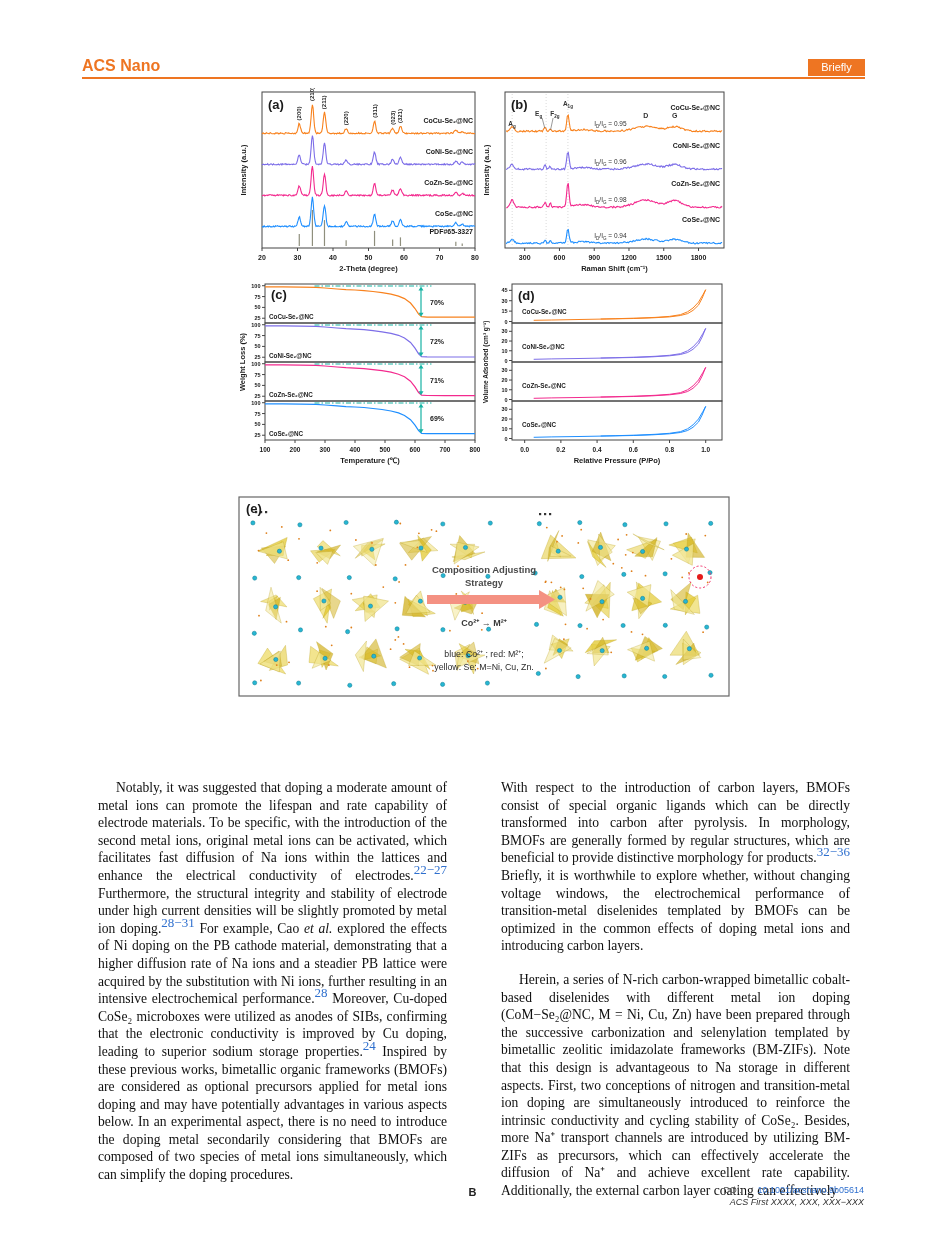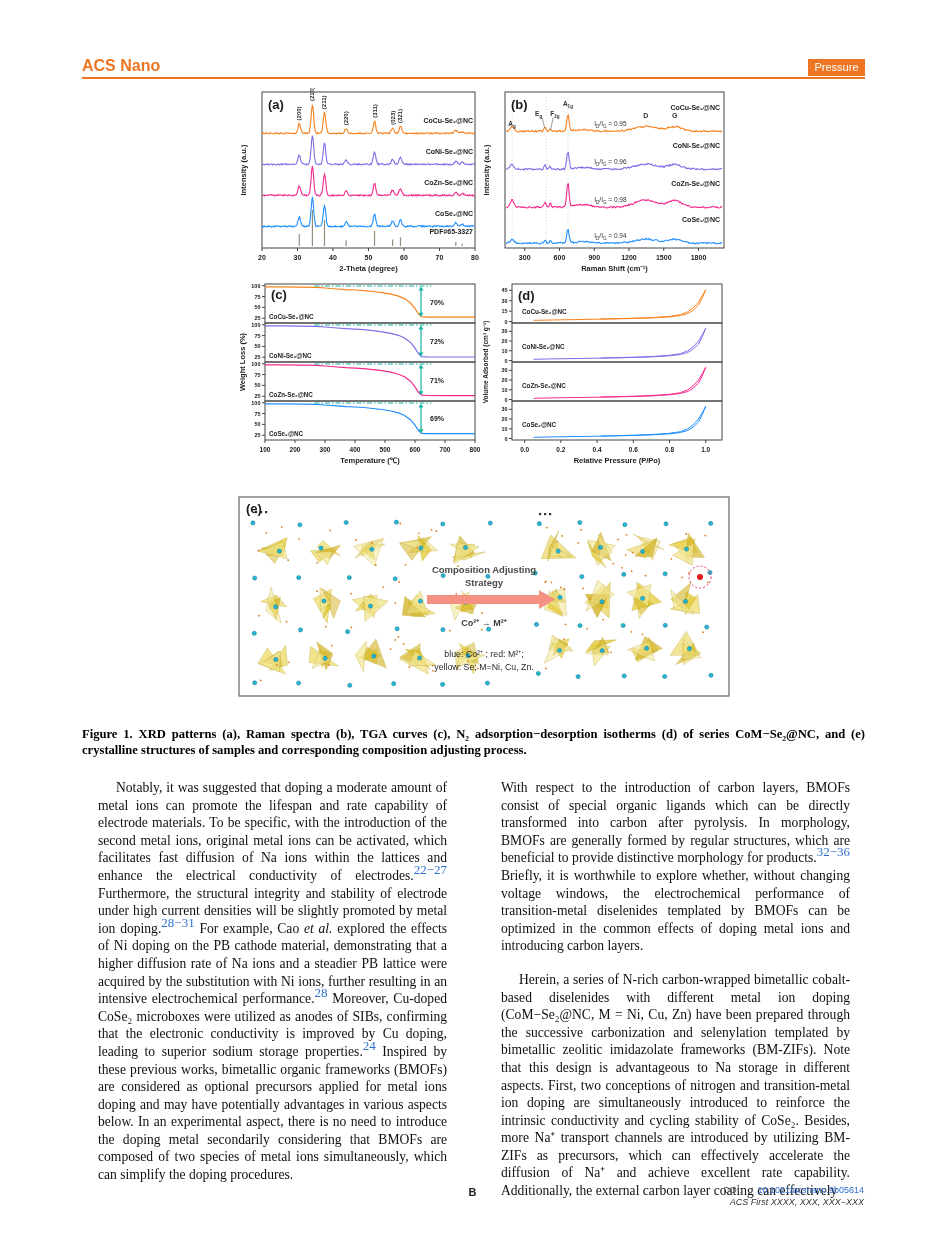--- a/index.html
+++ b/index.html
@@ -22,21 +22,21 @@
   .doi{position:absolute;right:81px;top:1184px;text-align:right;font-family:"Liberation Sans",sans-serif;font-size:9px;color:#555;line-height:12px;}
   .doi .link{color:#2e6fce;cursor:pointer;margin-left:13px;}
   .cit{font-style:italic;color:#333;}
 </style>
 </head>
 <body>
 
 <div class="page">
 
   <div class="journal">ACS Nano</div>
-  <div class="badge">Pressure</div>
+  <div class="badge">Briefly</div>
   <div class="rule"></div>
 
   <div class="fig">
     <svg id="pa" width="243" height="190">
         <rect x="25" y="4" width="213" height="156" fill="#fff" stroke="#444" stroke-width="1"></rect>
         <line x1="25" y1="160" x2="25" y2="163" stroke="#444" stroke-width="1"></line>
         <text x="25" y="172" font-size="7" text-anchor="middle" fill="#1a1a1a" font-weight="bold"><tspan>20</tspan></text>
         <line x1="60.5" y1="160" x2="60.5" y2="163" stroke="#444" stroke-width="1"></line>
         <text x="60.5" y="172" font-size="7" text-anchor="middle" fill="#1a1a1a" font-weight="bold"><tspan>30</tspan></text>
         <line x1="96" y1="160" x2="96" y2="163" stroke="#444" stroke-width="1"></line>
@@ -543,21 +543,20 @@
         <rect x="190" y="100" width="112" height="9" fill="#f49182"></rect>
         <polygon points="302,95 302,114 318,104.5" fill="#f49182"></polygon>
         <text x="247" y="131" font-size="9" text-anchor="middle" fill="#3a3a3a" font-weight="bold"><tspan>Co²⁺  →  M²⁺</tspan></text>
         <text x="247" y="162" font-size="8.8" text-anchor="middle" fill="#2b2b2b" font-weight="normal"><tspan>blue: Co²⁺ ; red: M²⁺;</tspan></text>
         <text x="247" y="175" font-size="8.8" text-anchor="middle" fill="#2b2b2b" font-weight="normal"><tspan>yellow: Se; M=Ni, Cu, Zn.</tspan></text>
         <circle cx="463" cy="82" r="11" fill="none" stroke="#f2306a" stroke-width="1" stroke-dasharray="2,2"></circle>
         <circle cx="463" cy="82" r="3" fill="#e41b1b"></circle>
       </svg>
   </div>
 
-  <p class="caption">Figure 1. XRD patterns (a), Raman spectra (b), TGA curves (c), N₂ adsorption−desorption isotherms (d) of series CoM−Se₂@NC, and (e) crystalline structures of samples and corresponding composition adjusting process.</p>
 
   <div class="cols">
     <div class="col" id="col0">
         <p class="bp ind"><span>Notably, it was suggested that doping a moderate amount of metal ions can promote the lifespan and rate capability of electrode materials. To be specific, with the introduction of the second metal ions, original metal ions can be activated, which facilitates fast diffusion of Na ions within the lattices and enhance the electrical conductivity of electrodes.</span><sup class="ref">22−27</sup><span> Furthermore, the structural integrity and stability of electrode under high current densities will be slightly promoted by metal ion doping.</span><sup class="ref">28−31</sup><span> For example, Cao </span><span class="it">et al.</span><span> explored the effects of Ni doping on the PB cathode material, demonstrating that a higher diffusion rate of Na ions and a steadier PB lattice were acquired by the substitution with Ni ions, further resulting in an intensive electrochemical performance.</span><sup class="ref">28</sup><span> Moreover, Cu-doped CoSe₂ microboxes were utilized as anodes of SIBs, confirming that the electronic conductivity is improved by Cu doping, leading to superior sodium storage properties.</span><sup class="ref">24</sup><span> Inspired by these previous works, bimetallic organic frameworks (BMOFs) are considered as optional precursors applied for metal ions doping and may have potentially advantages in various aspects below. In an experimental aspect, there is no need to introduce the doping metal secondarily considering that BMOFs are composed of two species of metal ions simultaneously, which can simplify the doping procedures.</span></p>
       </div>
     <div class="col" id="col1">
         <p class="bp"><span>With respect to the introduction of carbon layers, BMOFs consist of special organic ligands which can be directly transformed into carbon after pyrolysis. In morphology, BMOFs are generally formed by regular structures, which are beneficial to provide distinctive morphology for products.</span><sup class="ref">32−36</sup><span> Briefly, it is worthwhile to explore whether, without changing voltage windows, the electrochemical performance of transition-metal diselenides templated by BMOFs can be optimized in the common effects of doping metal ions and introducing carbon layers.</span></p>
         <p class="bp ind"><span>Herein, a series of N-rich carbon-wrapped bimetallic cobalt-based diselenides with different metal ion doping (CoM−Se₂@NC, M = Ni, Cu, Zn) have been prepared through the successive carbonization and selenylation templated by bimetallic zeolitic imidazolate frameworks (BM-ZIFs). Note that this design is advantageous to Na storage in different aspects. First, two conceptions of nitrogen and transition-metal ion doping are simultaneously introduced to reinforce the intrinsic conductivity and cycling stability of CoSe₂. Besides, more Na⁺ transport channels are introduced by utilizing BM-ZIFs as precursors, which can effectively accelerate the diffusion of Na⁺ and achieve excellent rate capability. Additionally, the external carbon layer coating can effectively</span></p>
       </div>
   </div>

